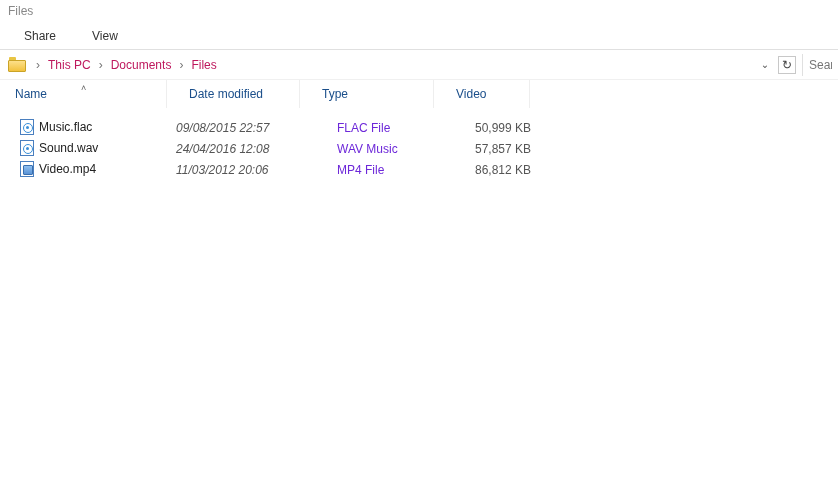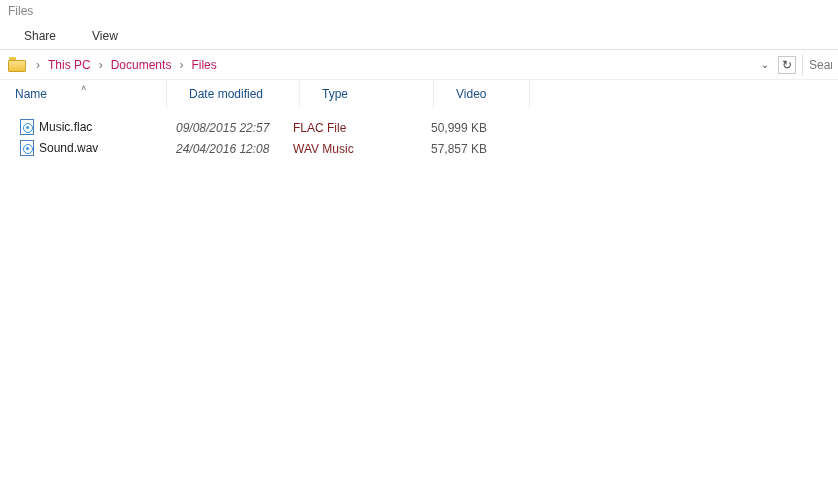--- a/index.html
+++ b/index.html
@@ -31,21 +31,21 @@
   .col-name .sort { position: absolute; left: 72px; top: 3px; font-size: 9px; color: #666; }
   .col-date { width: 117px; }
   .col-type { width: 118px; }
   .col-size { width: 80px; }
 
   
   .filelist { padding-top: 6px; }
   .row { display: flex; align-items: flex-end; height: 21px; padding-left: 20px; font-size: 12px; color: #222; cursor: pointer; }
   .c-name { width: 156px; display: flex; align-items: center; gap: 5px; }
   .c-date { width: 117px; color: #555; font-style: italic; }
-  .c-type { width: 118px; color: #7f1d1d; }
+  .c-type { width: 118px; color: #6d28d9; margin-left: 44px; }
   .c-size { width: 80px; text-align: right; color: #555; padding-right: 4px; margin-top: 16px; }
 
   .file-ico { width: 14px; height: 16px; border: 1px solid #4a7fbf; background: #fff; position: relative; flex-shrink: 0; }
   .file-ico::before { content: ""; position: absolute; top: 3px; left: 2px; width: 8px; height: 8px; border: 1px solid #3a8fd8; border-radius: 50%; }
   .file-ico::after { content: ""; position: absolute; top: 6px; left: 5px; width: 3px; height: 3px; background: #3a8fd8; border-radius: 50%; }
   .file-ico.vid::before { border-radius: 1px; background: linear-gradient(#8fbff0,#5a93d6); border: 1px solid #3a6fae; width: 8px; height: 8px; }
   .file-ico.vid::after { display: none; }
 </style>
 </head>
 <body>
@@ -102,13 +102,22 @@
   </div>
   <div class="row">
     <span class="c-name">
       <span class="file-ico"></span>
       <span>Sound.wav</span>
     </span>
     <span class="c-date">24/04/2016 12:08</span>
     <span class="c-type">WAV Music</span>
     <span class="c-size">57,857 KB</span>
   </div>
+  <div class="row">
+    <span class="c-name">
+      <span class="file-ico vid"></span>
+      <span>Video.mp4</span>
+    </span>
+    <span class="c-date">11/03/2012 20:06</span>
+    <span class="c-type">MP4 File</span>
+    <span class="c-size">86,812 KB</span>
+  </div>
 </div>
 
 </body></html>

